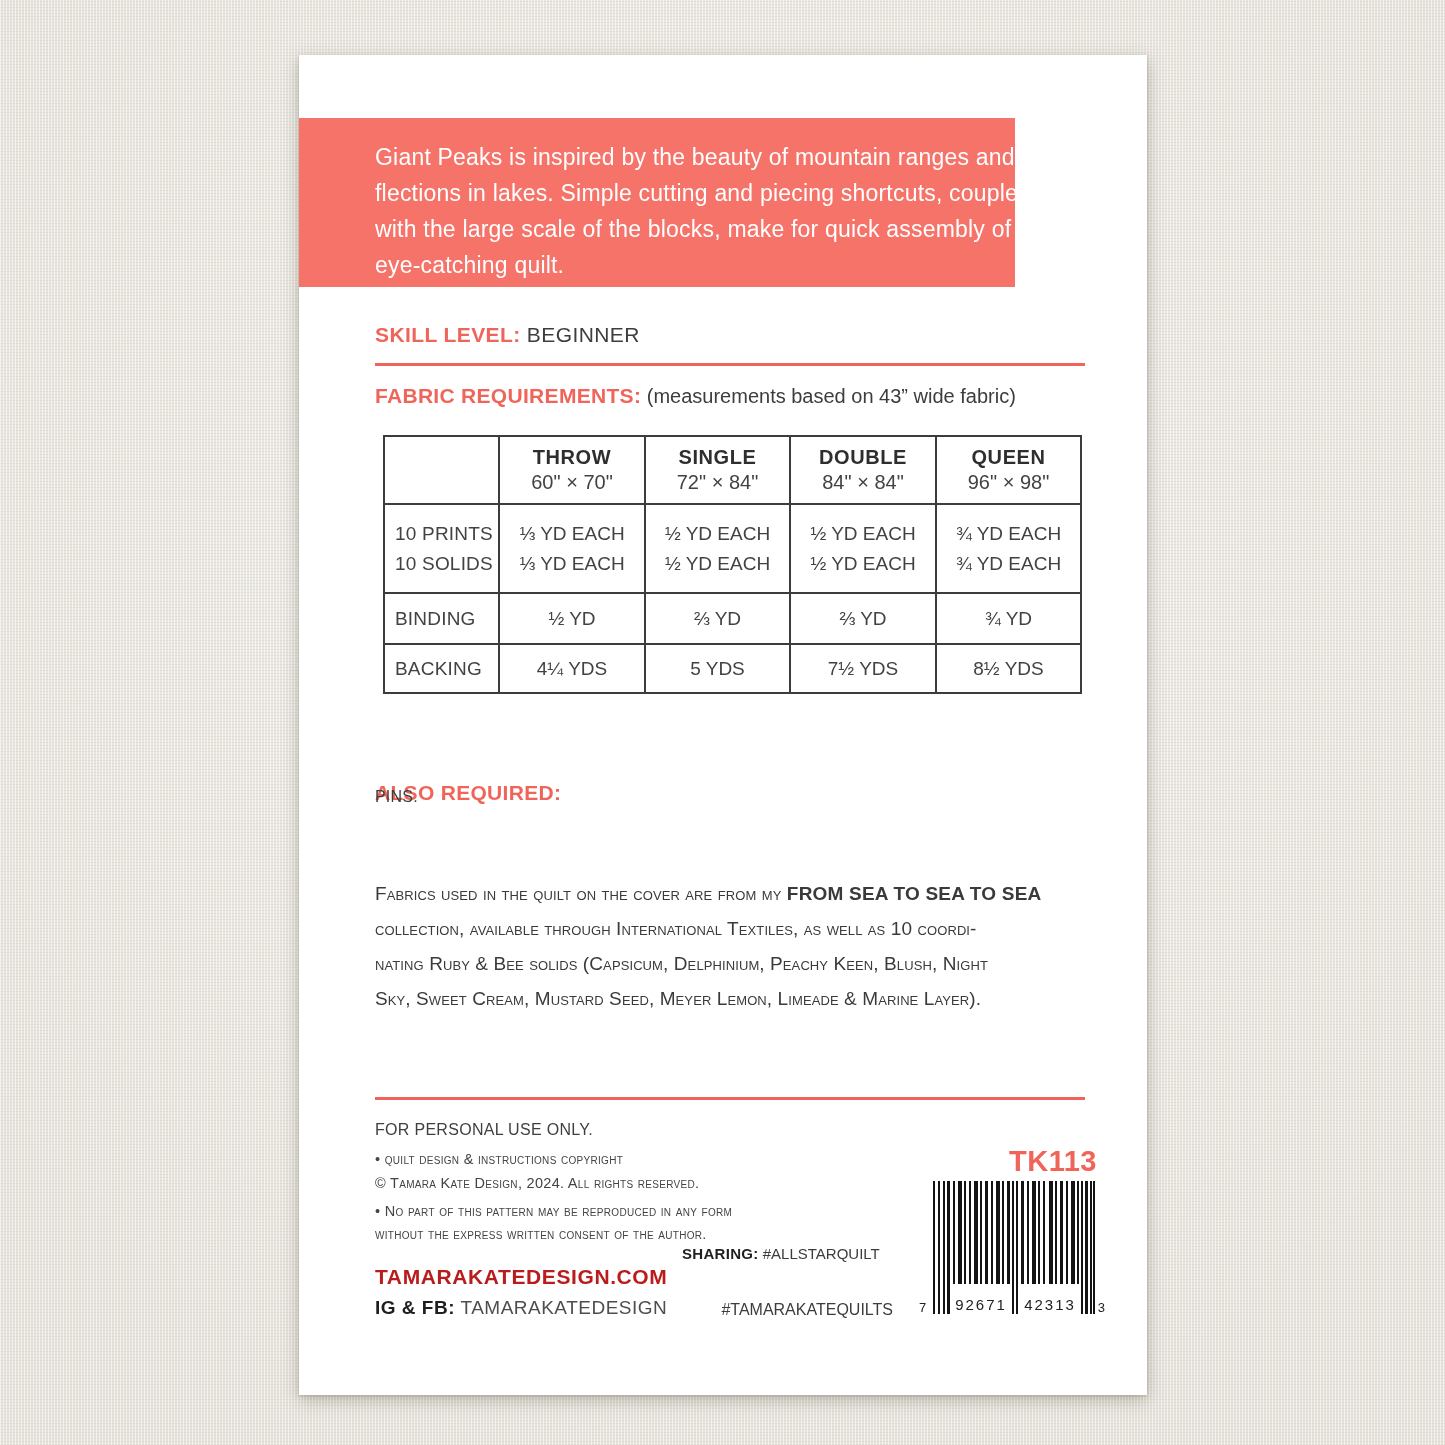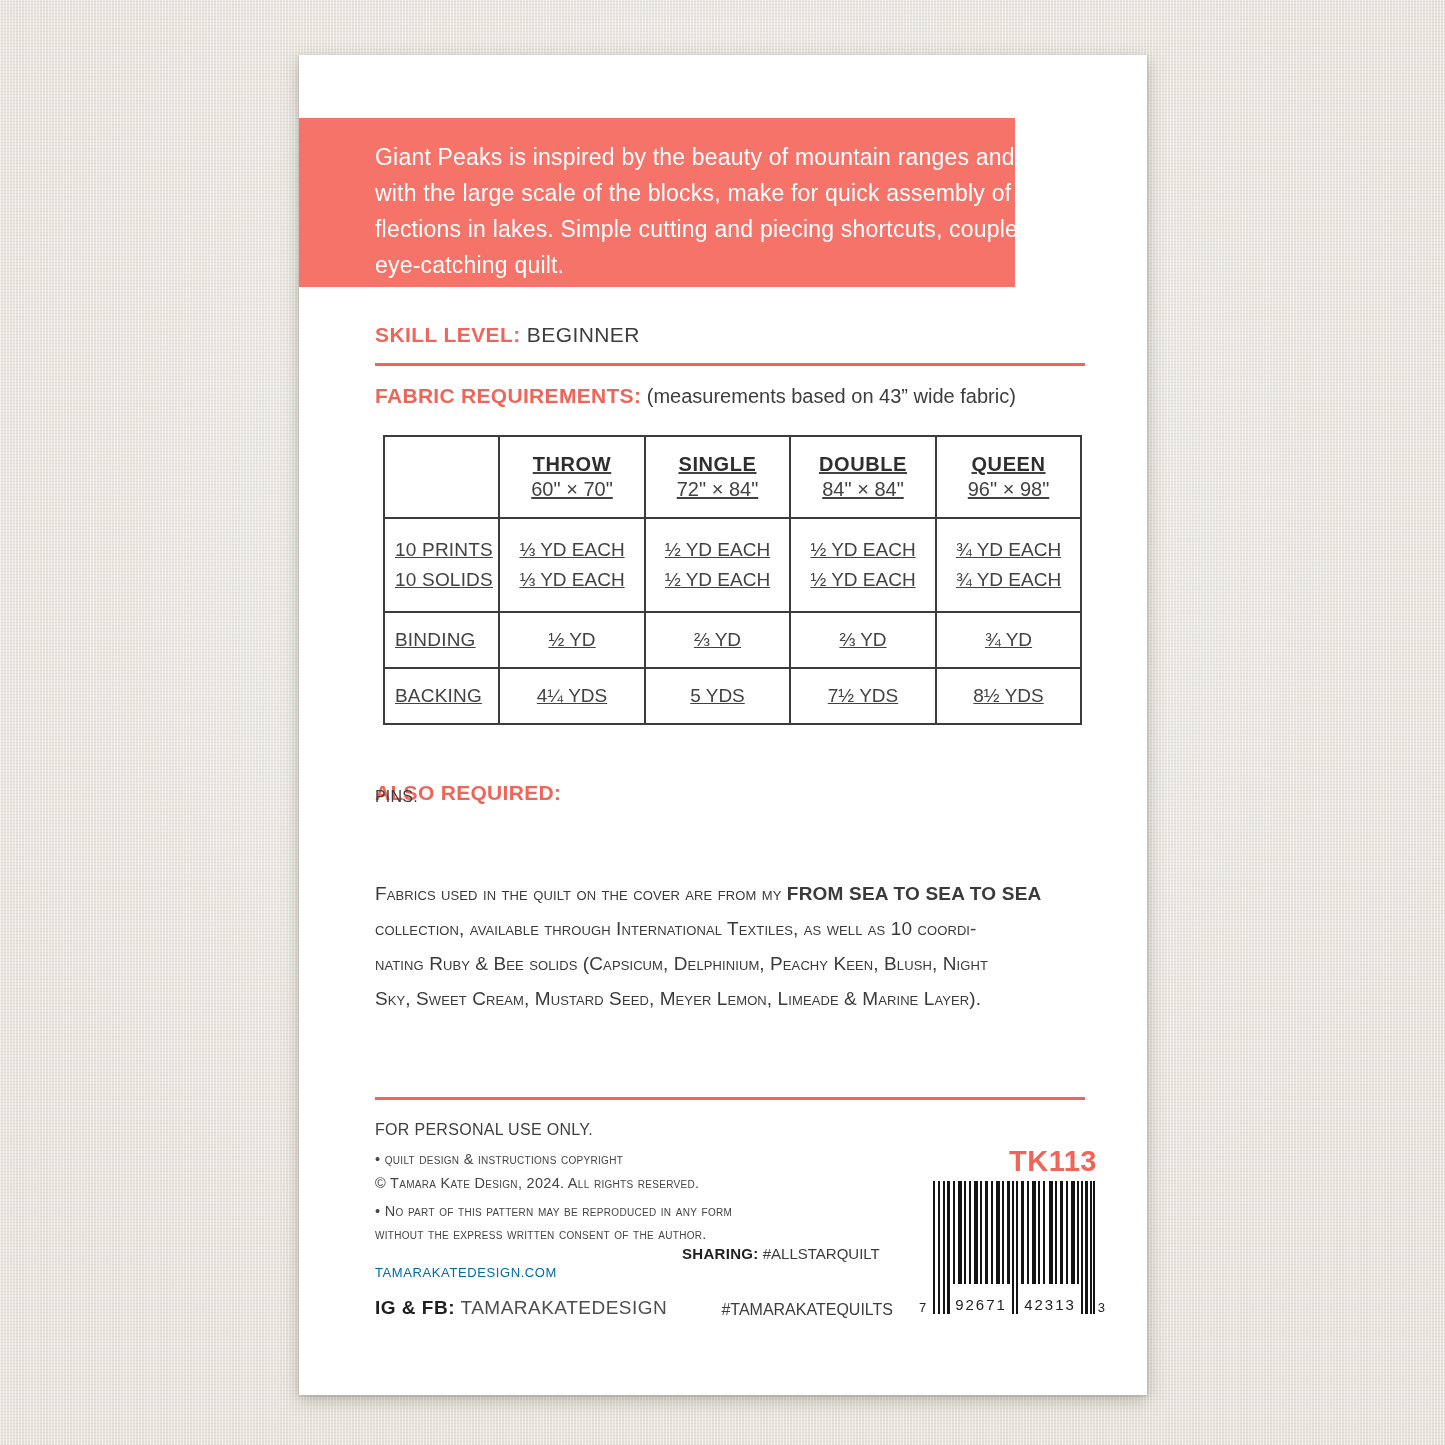--- a/index.html
+++ b/index.html
@@ -24,59 +24,59 @@
   }
   .band div { white-space:nowrap; }
   .accent { color:var(--coral-accent,#f0655a); font-weight:bold;margin-top:32px; }
   .skill { position:absolute; left:76px; top:268px; font-size:21px; letter-spacing:.4px; color:var(--text-dark,#3d3d3d); }
   .rule { position:absolute; left:76px; width:710px; height:3px; background:var(--coral-accent,#f0655a); }
   .rule-1 { top:308px; } .rule-2 { top:1042px; }
   .fabric-head { position:absolute; left:76px; top:329px; font-size:20px; color:var(--text-dark,#3d3d3d); }
   .fabric-head .accent { font-size:21px; letter-spacing:.3px; }
 
   table.req { position:absolute; left:84px; top:380px; width:697px; border-collapse:collapse; table-layout:fixed; color:#424242; }
-  .req td, .req th { border:2px solid #3c3c3c; text-align:center; vertical-align:middle; font-weight:normal; padding:16px; font-size:19px;text-decoration:underline; }
+  .req td, .req th { border:2px solid #3c3c3c; text-align:center; vertical-align:middle; font-weight:normal; padding:0; font-size:19px; }
   .req .lbl { text-align:left; padding-left:10px; letter-spacing:.2px; }
   .req .hname { font-weight:bold; font-size:20px; letter-spacing:.6px; color:#2e2e2e; }
   .req .hsize { font-size:20px; margin-top:2px; }
   .r-head { height:68px; } .r-sets { height:89px; } .r-bind { height:51px; } .r-back { height:49px; }
   .req .two div { line-height:30px; white-space:nowrap; }
 
   .also-head { position:absolute; left:76px; top:694px; font-size:21px; letter-spacing:.3px; }
   .also-body { position:absolute; left:76px; top:726px; font-size:16px; line-height:31px; color:var(--text-dark,#3d3d3d); letter-spacing:.2px; }
   .fabrics { position:absolute; left:76px; top:821px; font-size:19px; line-height:35px; color:#3a3a3a; font-variant:small-caps; letter-spacing:.1px; }
   .fabrics b { letter-spacing:.2px; }
 
   .f-line { position:absolute; left:76px; color:#3f3f3f; white-space:nowrap; }
   .f-personal { top:1066px; font-size:16px; letter-spacing:.3px; }
   .f-small { font-size:14.5px; font-variant:small-caps; letter-spacing:.3px; color:#444; }
   .f-b1 { top:1096px; } .f-b2 { top:1120px; } .f-b3 { top:1148px; } .f-b4 { top:1171px; }
-  .f-site { top:1210px; font-size:13px; font-weight:normal; letter-spacing:.6px; color:#0369a1; }
+  .f-site { top:1210px; font-size:21px; font-weight:bold; letter-spacing:.6px; color:#b91c1c; }
   .f-sharing { position:absolute; left:383px; top:1190px; font-size:15px; color:#3c3c3c; white-space:nowrap; }
   .f-sharing b { color:#1f1f1f; letter-spacing:.3px; }
   .f-ig { top:1242px; font-size:19px; color:#4e4e4e; letter-spacing:.5px; }
   .f-ig b { color:#1f1f1f; }
   .f-qtag { position:absolute; left:416px; top:1246px; width:178px; text-align:right; font-size:16px; color:#3c3c3c; }
 
   .code { position:absolute; right:50px; top:1090px; font-size:29px; font-weight:bold; color:var(--coral-accent,#f0655a); letter-spacing:.5px; }
   .barcode { position:absolute; left:620px; top:1126px; width:186px; height:140px; }
   .barcode svg { position:absolute; left:14px; top:0; }
   .bc-digit { position:absolute; bottom:6px; font-size:13px; color:#222; }
   .bc-lead { left:0; } .bc-check { right:0; }
 </style>
 </head>
 <body>
 
 <div class="scene">
   <div class="card">
 
     <div class="band">
       <div>Giant Peaks is inspired by the beauty of mountain ranges and re-</div>
+      <div>flections in lakes. Simple cutting and piecing shortcuts, coupled</div>
       <div>with the large scale of the blocks, make for quick assembly of this</div>
-      <div>flections in lakes. Simple cutting and piecing shortcuts, coupled</div>
       <div>eye-catching quilt.</div>
     </div>
 
     <div class="skill">
       <span class="accent">SKILL LEVEL:</span>
       <span>BEGINNER</span>
     </div>
 
     <div class="rule rule-1"></div>
 

